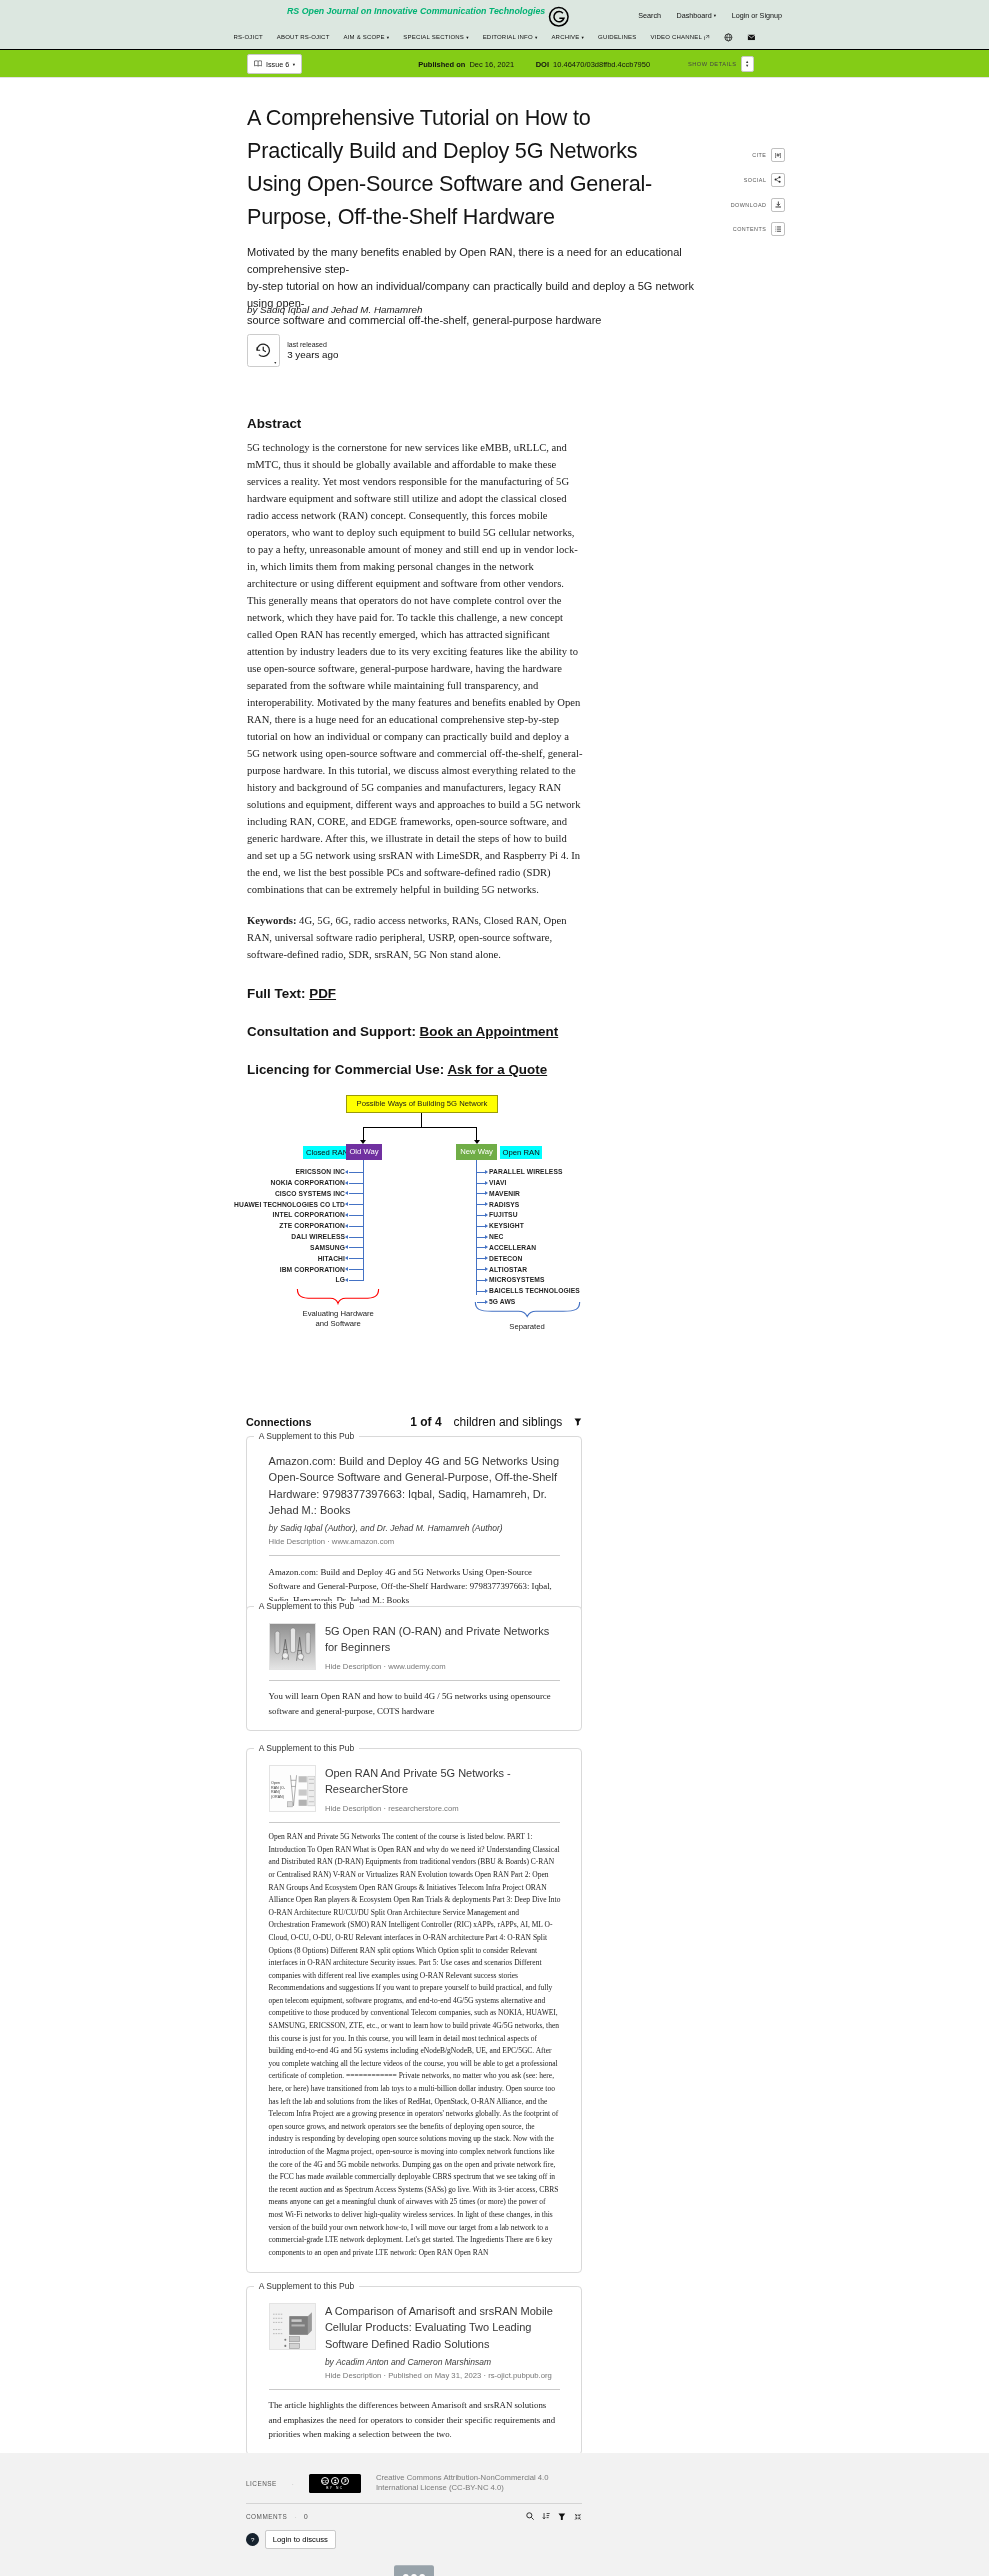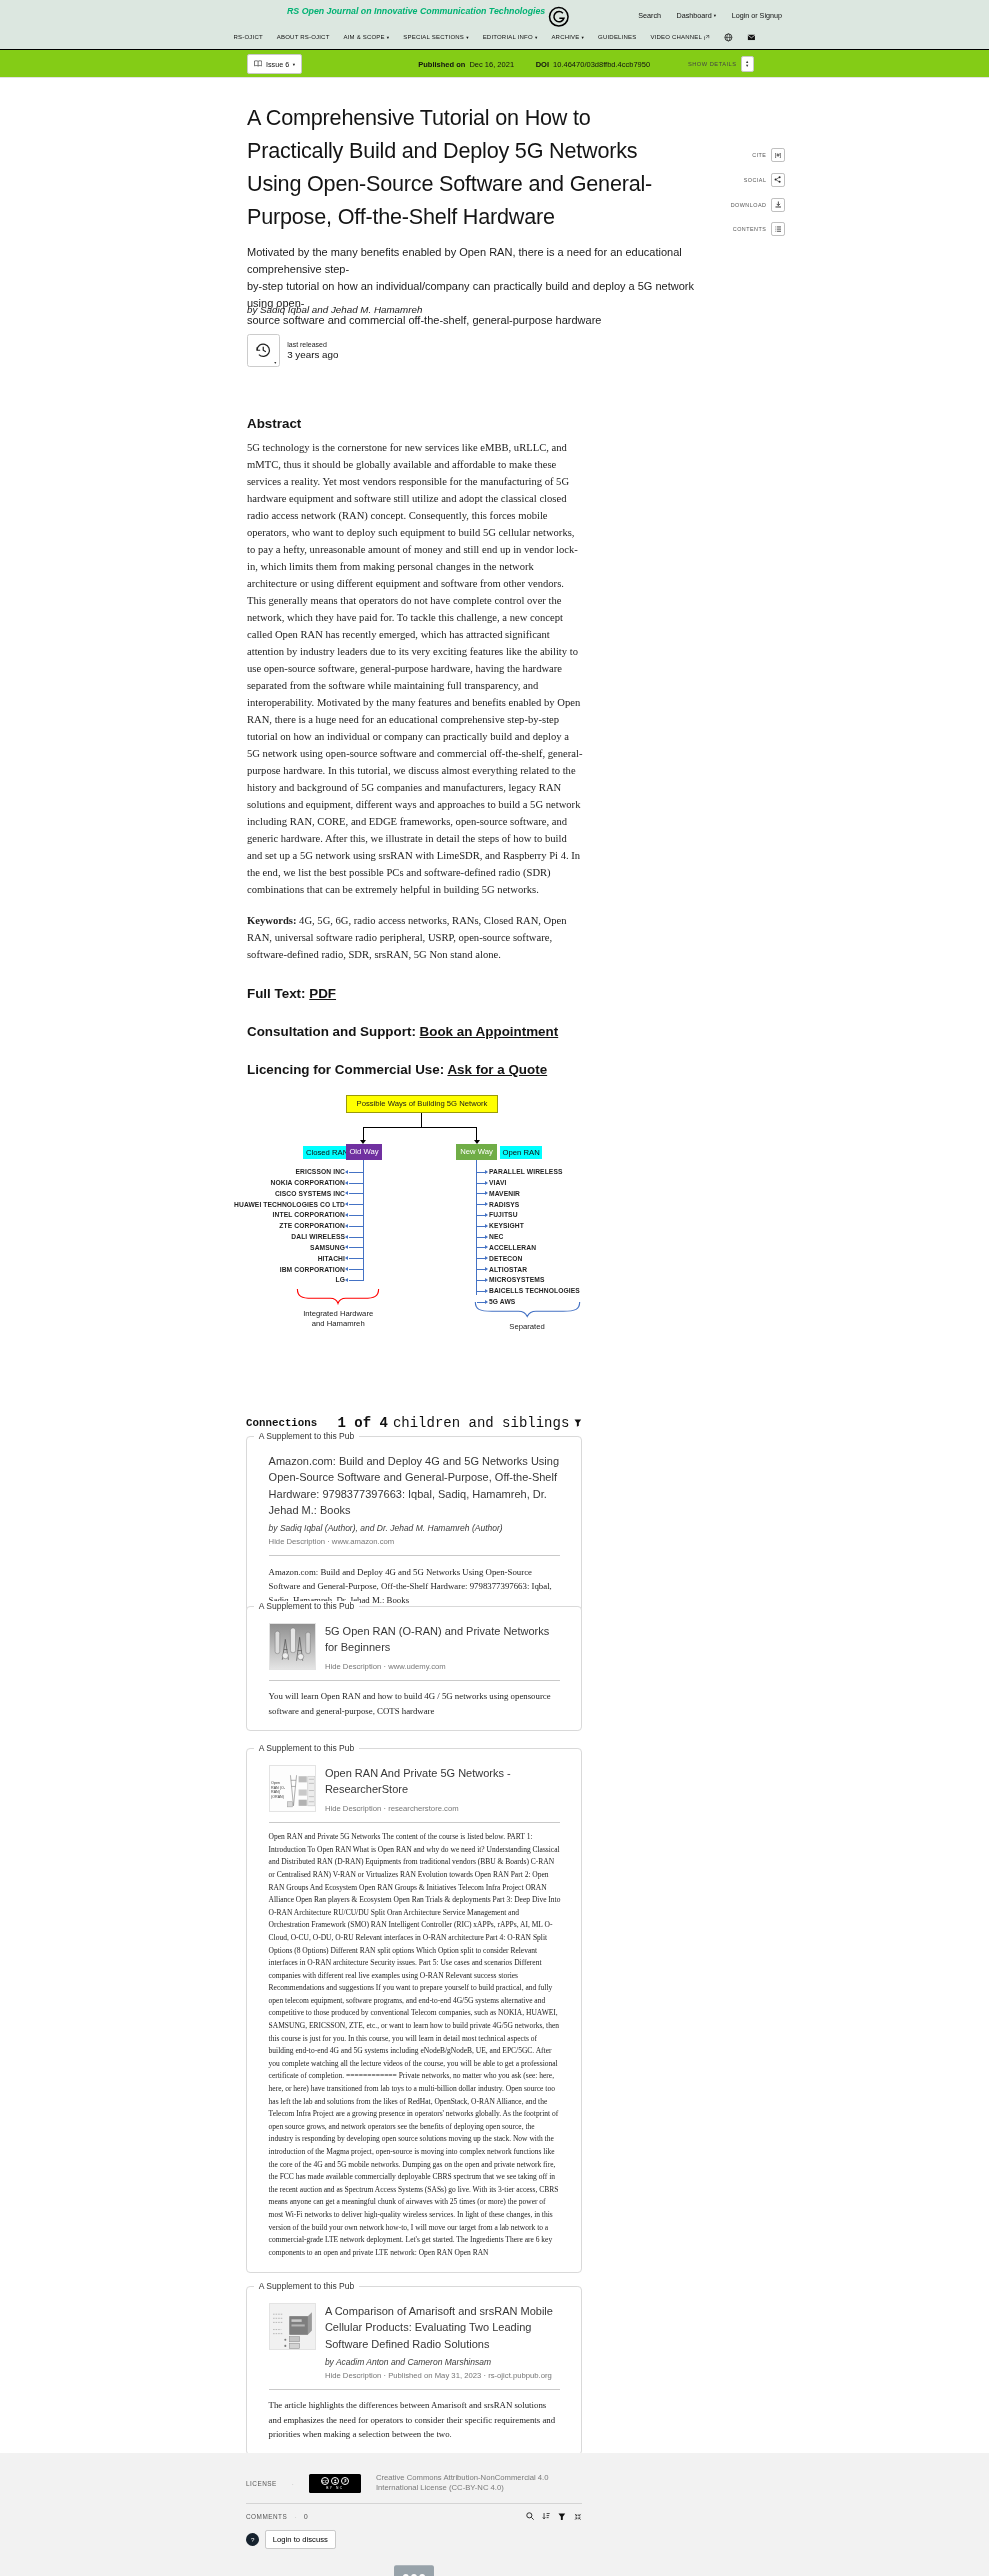--- a/index.html
+++ b/index.html
@@ -66,23 +66,23 @@
   .fc-item { position:absolute; white-space:nowrap; font-size:6.7px; font-weight:600; letter-spacing:0.1px; color:#1f1f1f; }
   .fc-item-l { right:238px; text-align:right; }
   .fc-item-r { left:195px; }
   .fc-harrow { position:absolute; height:1px; background:#4472c4; }
   .fc-ah-left { position:absolute; width:0; height:0; border-top:2.1px solid transparent; border-bottom:2.1px solid transparent; border-right:3.6px solid #4472c4; }
   .fc-ah-right { position:absolute; width:0; height:0; border-top:2.1px solid transparent; border-bottom:2.1px solid transparent; border-left:3.6px solid #4472c4; }
   .fc-caption { position:absolute; text-align:center; font-size:7.7px; color:#1a1a1a; line-height:10.3px; }
   .fc-brace { position:absolute; }
 
   
-  .conn-header { position:absolute; left:246px; top:1415px; width:336px; display:flex; align-items:center;font-family:Liberation Mono, monospace; }
+  .conn-header { position:absolute; left:246px; top:1415px; width:336px; display:flex; align-items:center; }
   .conn-title { font-size:10.8px; font-weight:bold; }
-  .conn-count { margin-left:auto; font-size:14px; display:flex; align-items:center; gap:5px; }
+  .conn-count { margin-left:auto; font-size:12px; display:flex; align-items:center; gap:12px; }
   .conn-count b { font-weight:bold; }
   .card { position:absolute; left:246px; width:336px; border:0.5px solid #d9d9d9; border-radius:4.1px; background:#fff; padding:15.5px 20.6px 12.4px 21.6px; }
   .card-label { position:absolute; top:-6.2px; left:7.2px; background:#fff; padding:0 4.6px; font-size:8.5px; color:#333; }
   .card-label b { font-weight:normal; }
   .card-head { display:flex; gap:9.3px; }
   .thumb { width:47px; height:47px; flex:0 0 47px; border:0.5px solid #e3e3e3; overflow:hidden; }
   .card-title { font-size:11px; line-height:16.5px; color:#383838; cursor:pointer; }
   .card-byline { margin-top:4.6px; font-style:italic; font-size:8.5px; color:#3d3d3d; }
   .card-meta { margin-top:4.1px; font-size:7.7px; color:#777; }
   .card-meta .hd { cursor:pointer; }
@@ -370,21 +370,21 @@
     <div class="fc-item fc-item-r" style="top:192px">BAICELLS TECHNOLOGIES</div>
       <div class="fc-harrow" style="left:183px;top:196px;width:7.7px"></div>
       <div class="fc-ah-right" style="left:191px;top:194px"></div>
     <div class="fc-item fc-item-r" style="top:203px">5G AWS</div>
       <div class="fc-harrow" style="left:183px;top:207px;width:7.7px"></div>
       <div class="fc-ah-right" style="left:191px;top:205px"></div>
 
     <svg class="fc-brace" style="left:0;top:192px" width="88" height="18.5" viewBox="0 0 170 36">
       <path d="M6 4 C6 18 14 22 34 22 L70 22 C80 22 83 26 85 32 C87 26 90 22 100 22 L136 22 C156 22 164 18 164 4" fill="none" stroke="#ff0000" stroke-width="2.2"></path>
     </svg>
-    <div class="fc-caption" style="left:6.2px;top:214px;width:76px">Integrated Hardware and Hamamreh</div>
+    <div class="fc-caption" style="left:6.2px;top:214px;width:76px">Evaluating Hardware and Software</div>
     <svg class="fc-brace" style="left:178px;top:205px" width="111" height="18.5" viewBox="0 0 215 36">
       <path d="M6 4 C6 18 14 22 38 22 L90 22 C100 22 104 26 107 32 C110 26 114 22 124 22 L177 22 C201 22 209 18 209 4" fill="none" stroke="#4472c4" stroke-width="2.2"></path>
     </svg>
     <div class="fc-caption" style="left:193px;top:227px;width:80px">Separated</div>
   </div>
 
   <div class="conn-header">
     <span class="conn-title">Connections</span>
     <span class="conn-count">
       <b>1 of 4</b>

